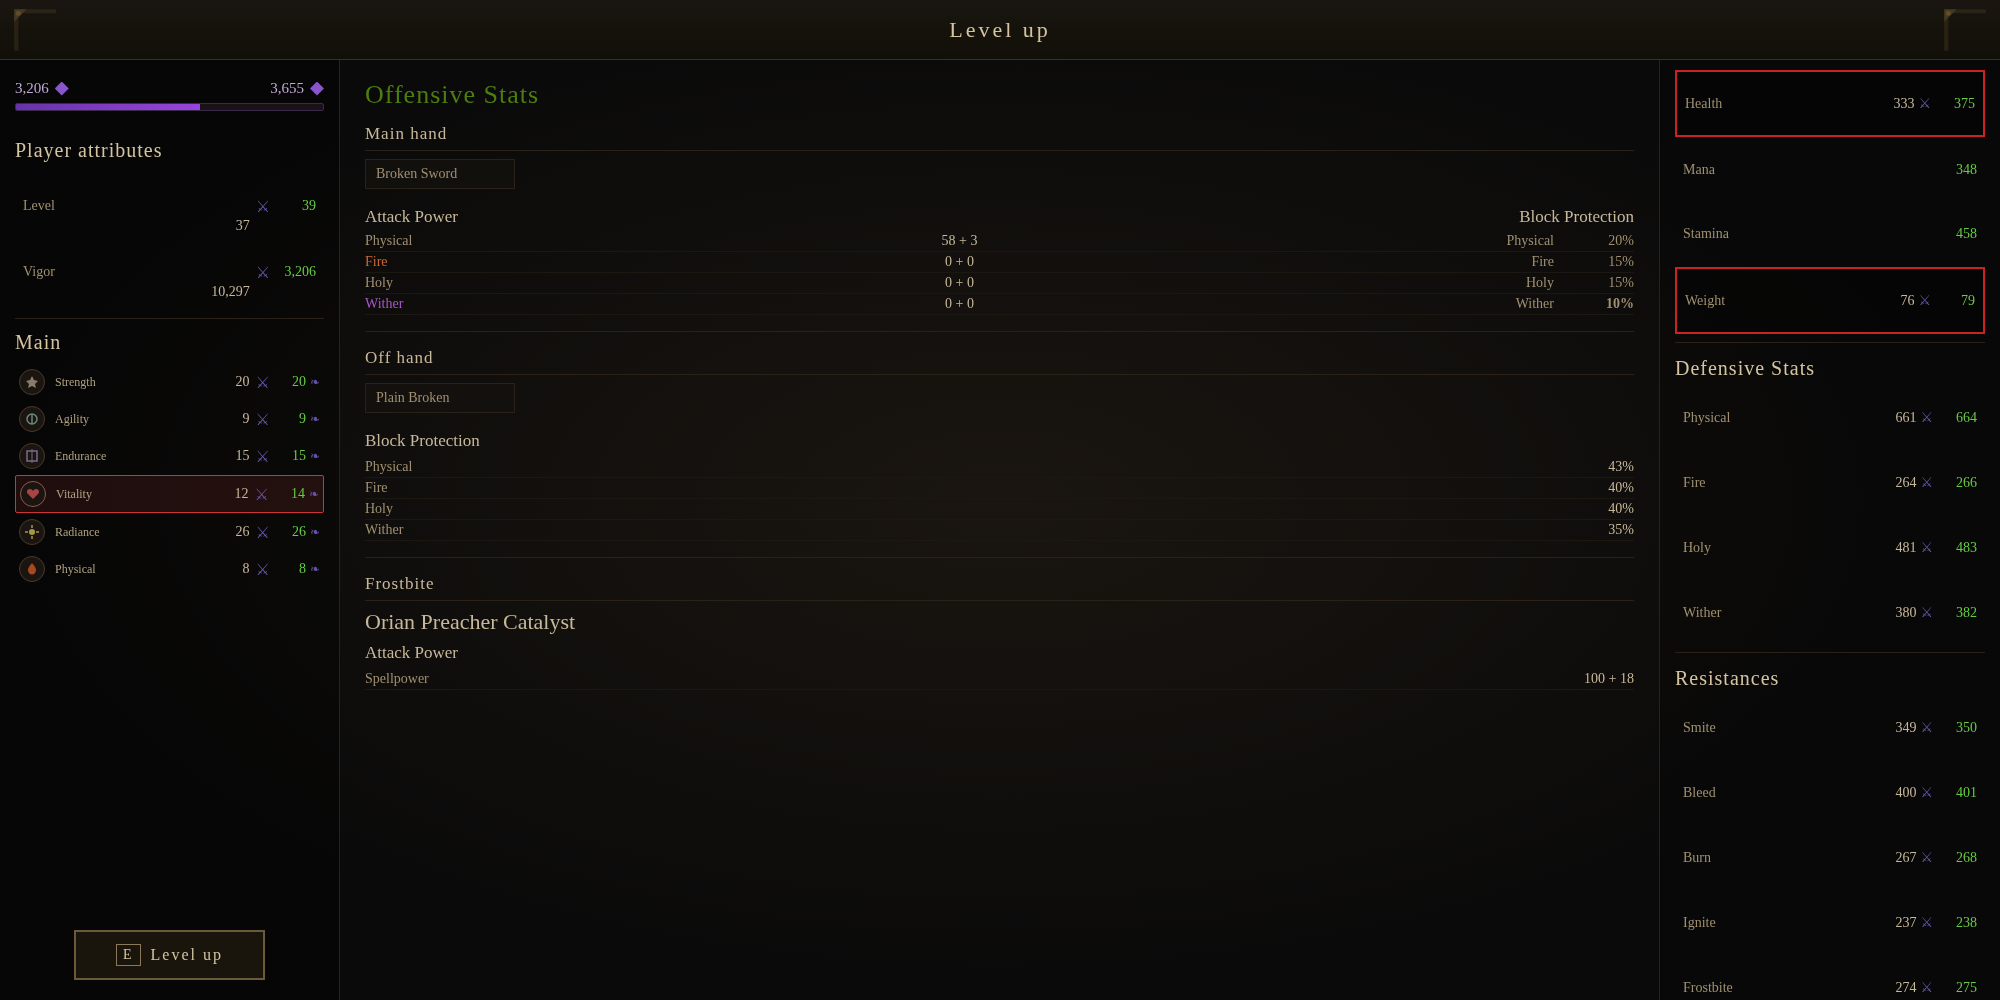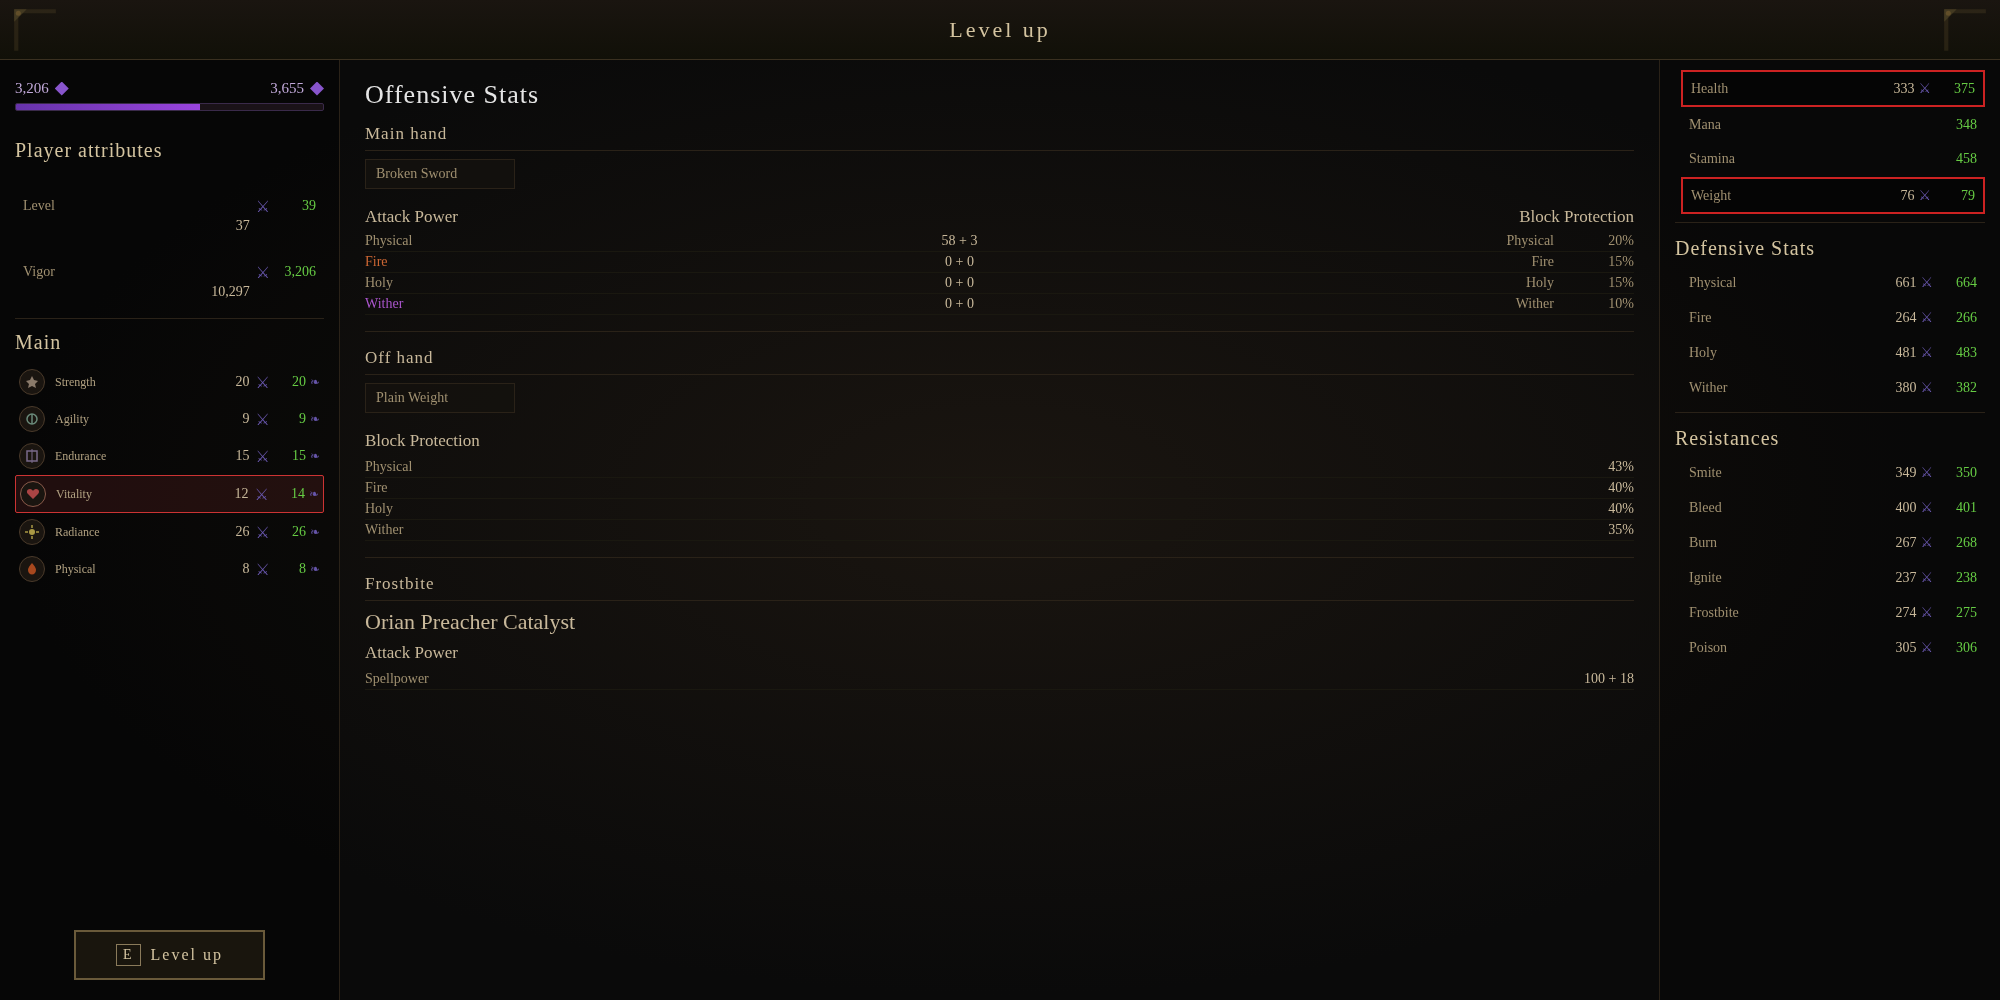--- a/index.html
+++ b/index.html
@@ -228,21 +228,21 @@
     
     .middle-panel {
       flex: 1;
       padding: 20px 25px;
       border-right: 1px solid #2a2218;
       overflow-y: auto;
     }
 
     .panel-main-title {
       font-size: 26px;
-      color: #e5e5e5;
+      color: #4d7c0f;
       margin-bottom: 12px;
       letter-spacing: 1px;
       font-weight: normal;
     }
 
     .section-header {
       font-size: 17px;
       color: #c8b89a;
       margin: 14px 0 6px 0;
       letter-spacing: 1px;
@@ -271,24 +271,23 @@
       width: 340px;
       padding: 10px 15px;
       background: rgba(0,0,0,0.2);
       overflow-y: auto;
     }
 
     .right-stat-row {
       display: flex;
       align-items: center;
       justify-content: space-between;
-      padding: 8px 8px;
+      padding: 23px 8px;
       margin-bottom: 2px;
       font-size: 14px;
-      margin-left: 6px;
     }
     .right-stat-row.highlighted {
       background: rgba(0,0,0,0.3);
       border: 2px solid #cc2222;
     }
     .right-stat-label {
       color: #a09070;
       flex: 1;
     }
     .right-stat-old {
@@ -508,31 +507,31 @@
       <div style="display:flex; justify-content:space-between; align-items:center; padding:2px 0; border-bottom:1px solid #1a1810;">
         <span style="flex:1; color:#a09070; font-size:14px;">Holy</span>
         <span style="color:#c8b89a; font-size:14px; min-width:80px; text-align:center;">0 + 0</span>
         <span style="flex:1; color:#a09070; font-size:14px; text-align:right; margin-right:40px;">Holy</span>
         <span style="color:#a09070; font-size:14px; min-width:40px; text-align:right;">15%</span>
       </div>
       <div style="display:flex; justify-content:space-between; align-items:center; padding:2px 0; border-bottom:1px solid #1a1810;">
         <span style="flex:1; color:#aa55cc; font-size:14px;">Wither</span>
         <span style="color:#c8b89a; font-size:14px; min-width:80px; text-align:center;">0 + 0</span>
         <span style="flex:1; color:#a09070; font-size:14px; text-align:right; margin-right:40px;">Wither</span>
-        <span style="color:#a09070; font-size:14px; min-width:40px; text-align:right;">10%</span>
+        <span style="color:#a09070; font-size:14px; min-width:40px; text-align:right;font-weight:bold;">10%</span>
       </div>
     </div>
 
     <div class="mid-divider"></div>
 
     
     <div class="section-header">Off hand</div>
     <div style="width:100%; height:1px; background:#2a2218; margin-bottom:8px;"></div>
     <div class="item-box">
-      <span>Plain Weight</span>
+      <span>Plain Broken</span>
     </div>
 
     <div style="margin-top:10px;">
       <div style="font-size:17px; color:#c8b89a; margin-bottom:6px;">Block Protection</div>
       <div style="display:flex; justify-content:space-between; padding:2px 0; border-bottom:1px solid #1a1810; font-size:14px;">
         <span style="color:#a09070;">Physical</span>
         <span style="color:#c8b89a;">43%</span>
       </div>
       <div style="display:flex; justify-content:space-between; padding:2px 0; border-bottom:1px solid #1a1810; font-size:14px;">
         <span style="color:#a09070;">Fire</span>

